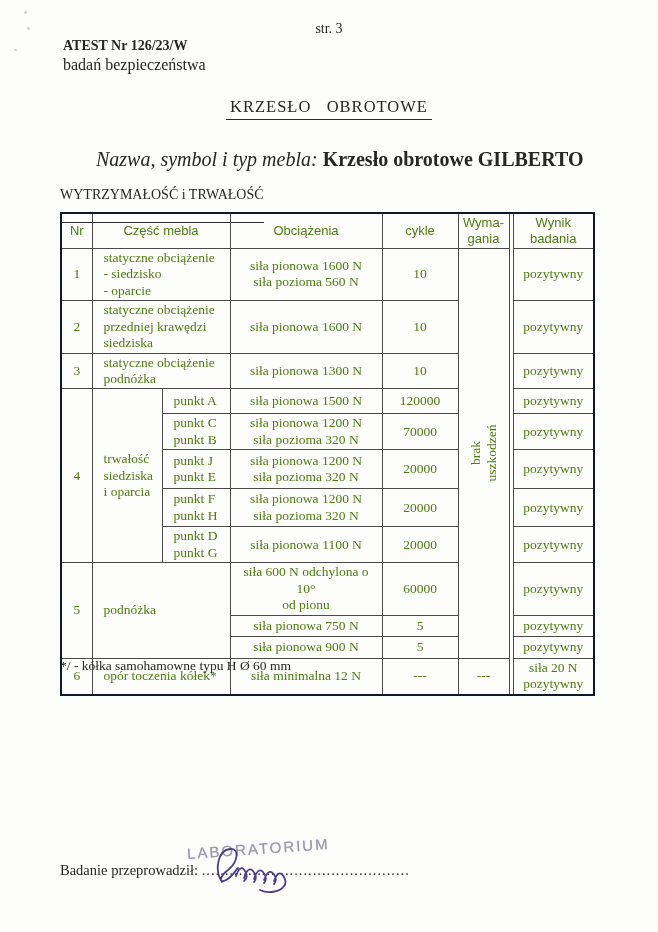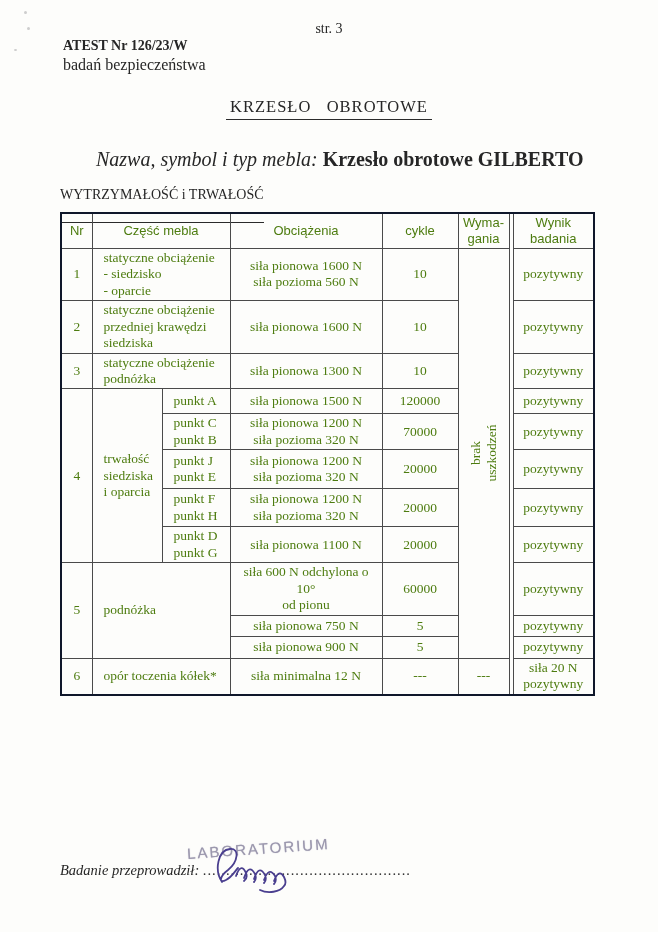--- a/index.html
+++ b/index.html
@@ -31,21 +31,21 @@
   table.t td.pre{white-space:pre-line;}
   table.t td.left{text-align:left;padding-left:11px;}
   table.t td.spacer{border-top:none;border-bottom:none;padding:0;}
   table.t td.req{position:relative;}
   .rot{position:absolute;top:50%;left:50%;transform:translate(-50%,-50%) rotate(-90deg);
        white-space:pre-line;text-align:center;line-height:1.15;font-size:13.5px;}
 
   .footnote{position:absolute;top:658px;left:60px;font-size:13.5px;}
 
   .sig-row{position:absolute;top:862px;left:60px;font-size:14.5px;white-space:nowrap;}
-  .sig-label{font-style:italic;margin-top:24px;}
+  .sig-label{margin-top:24px;}
   .sig-dots{letter-spacing:1px;color:#333;}
   .stamp{position:absolute;left:127px;top:-22px;font-family:"Liberation Sans", sans-serif;
          font-size:15px;letter-spacing:2px;color:#8b87a0;opacity:.85;transform:rotate(-4deg);
          text-shadow:0 0 1px #a5a1b8;}
   .signature-svg{position:absolute;left:148px;top:-22px;}
 </style>
 </head>
 <body>
 
 <div class="page">
@@ -192,20 +192,21 @@
       <td colspan="2" class="left">opór toczenia kółek*</td>
       <td class="pre">siła minimalna 12 N</td>
       <td>---</td>
       <td>---</td>
       <td class="pre">siła 20 N
 pozytywny</td>
     </tr>
   </tbody>
     </table>
 
+  <div class="footnote">*/ - kółka samohamowne typu H Ø 60 mm</div>
 
   <div class="sig-row">
     <span class="sig-label">Badanie przeprowadził:</span>
     <span class="sig-dots">.............................................</span>
     <div class="stamp">LABORATORIUM</div>
     <svg class="signature-svg" width="135" height="56" viewBox="0 0 135 56">
       <path d="M14,42 C6,30 10,10 22,9 C32,8 30,22 20,30 C12,36 10,44 18,40 C24,37 27,31 30,28
                M28,36 q5,-14 10,-3 q2,5 -2,8 M36,38 q5,-15 11,-4 q2,5 -1,8 M46,39 q5,-15 11,-4 q2,5 -1,8
                M56,40 q5,-14 11,-4 q2,5 -1,8 M66,41 q5,-13 10,-4 q3,6 0,9 C72,52 60,54 52,50" fill="none" stroke="#4a3f8f" stroke-width="1.8" stroke-linecap="round"></path>
     </svg>

